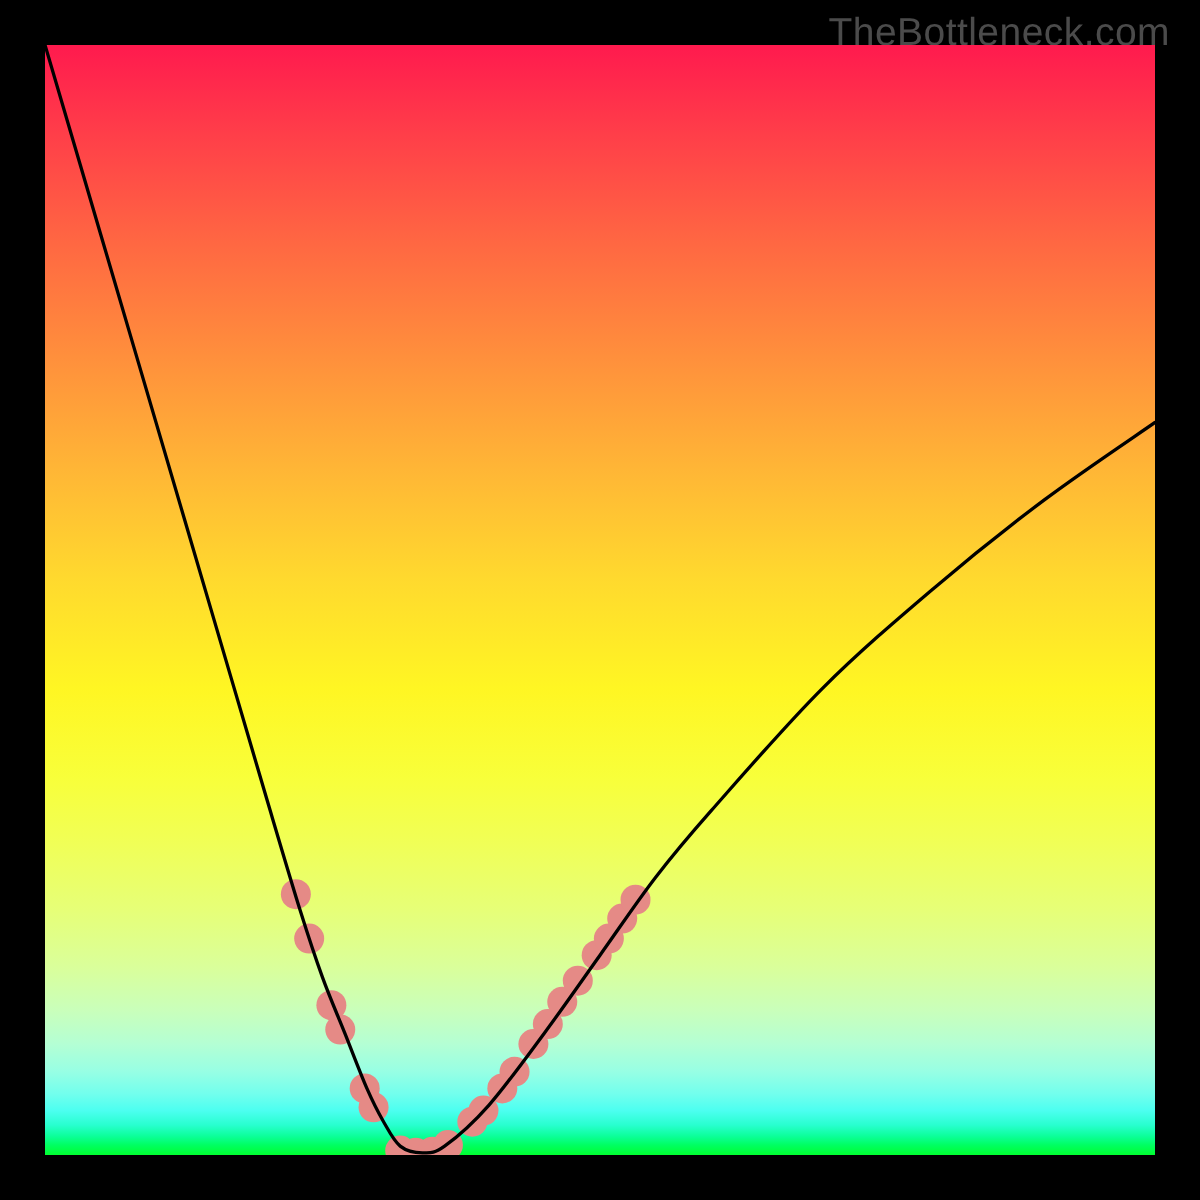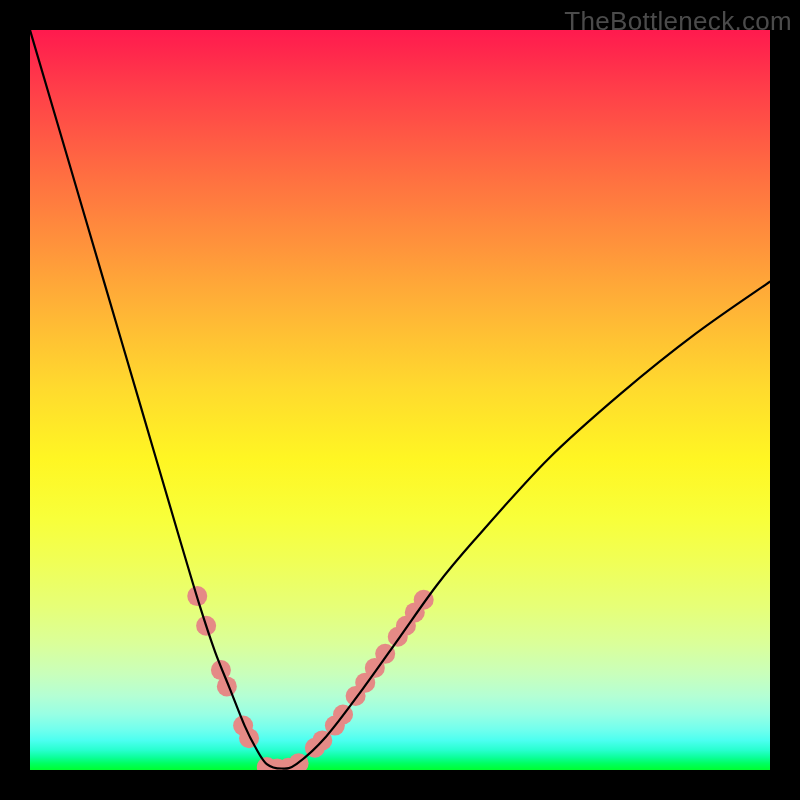--- a/index.html
+++ b/index.html
@@ -42,21 +42,21 @@
       #4cfff0 96%,
       #28ffcf 97.3%,
       #0cff9a 98.3%,
       #00ff62 99.1%,
       #00ff30 100%
     );
   }
   .watermark {
     position: absolute;
     top: 6px;
-    right: 8px;
+    right: 20px;
     color: #4b4b4b;
     font-size: 26px;
     font-weight: 400;
     letter-spacing: 0.3px;
     user-select: none;
   }
   svg.curves {
     position: absolute;
     left: 0;
     top: 0;

